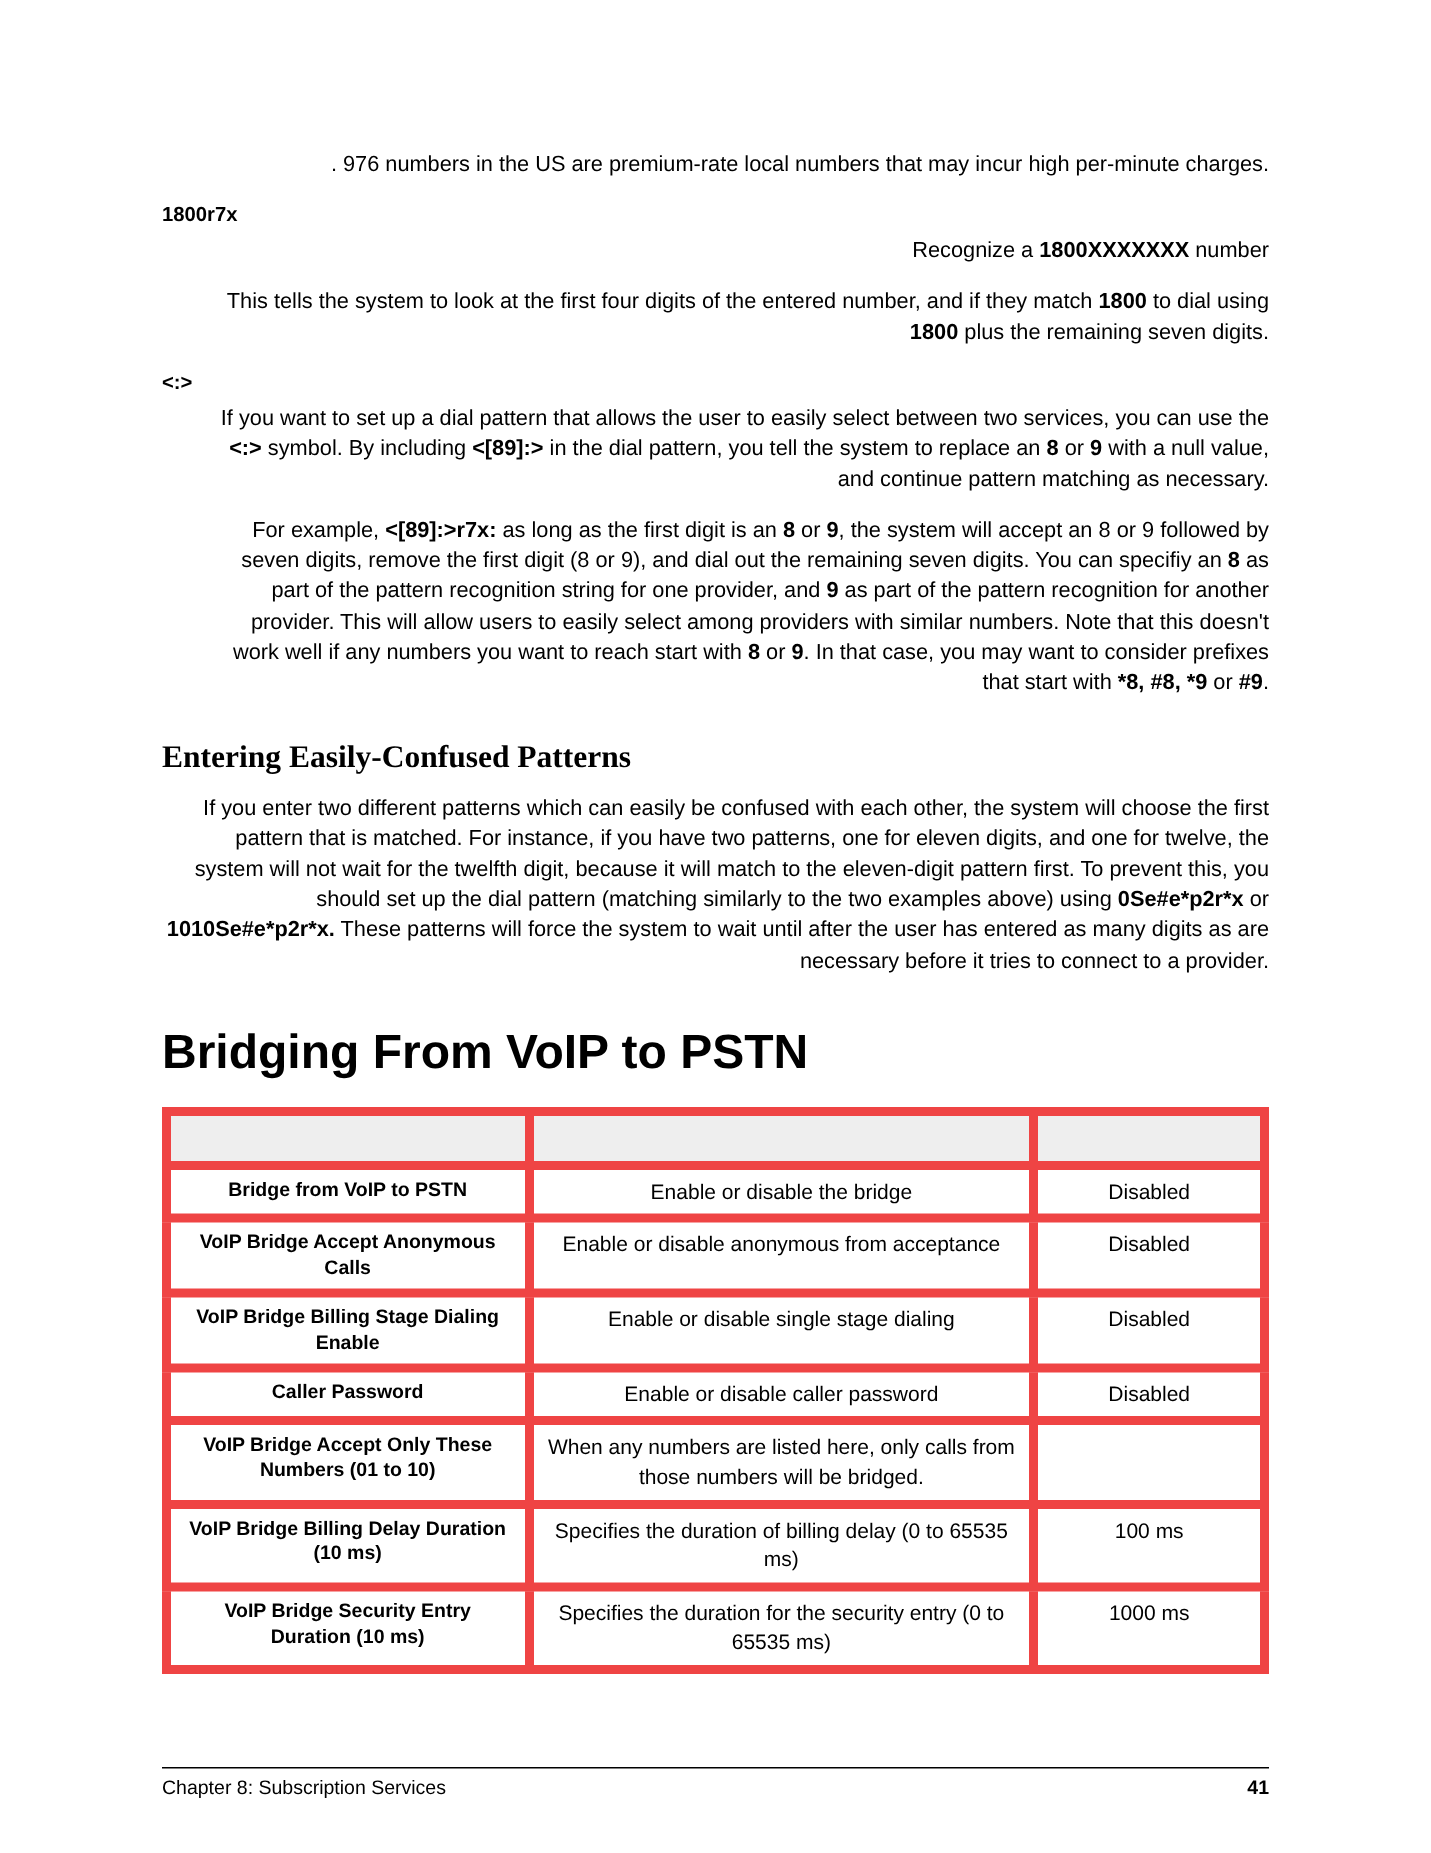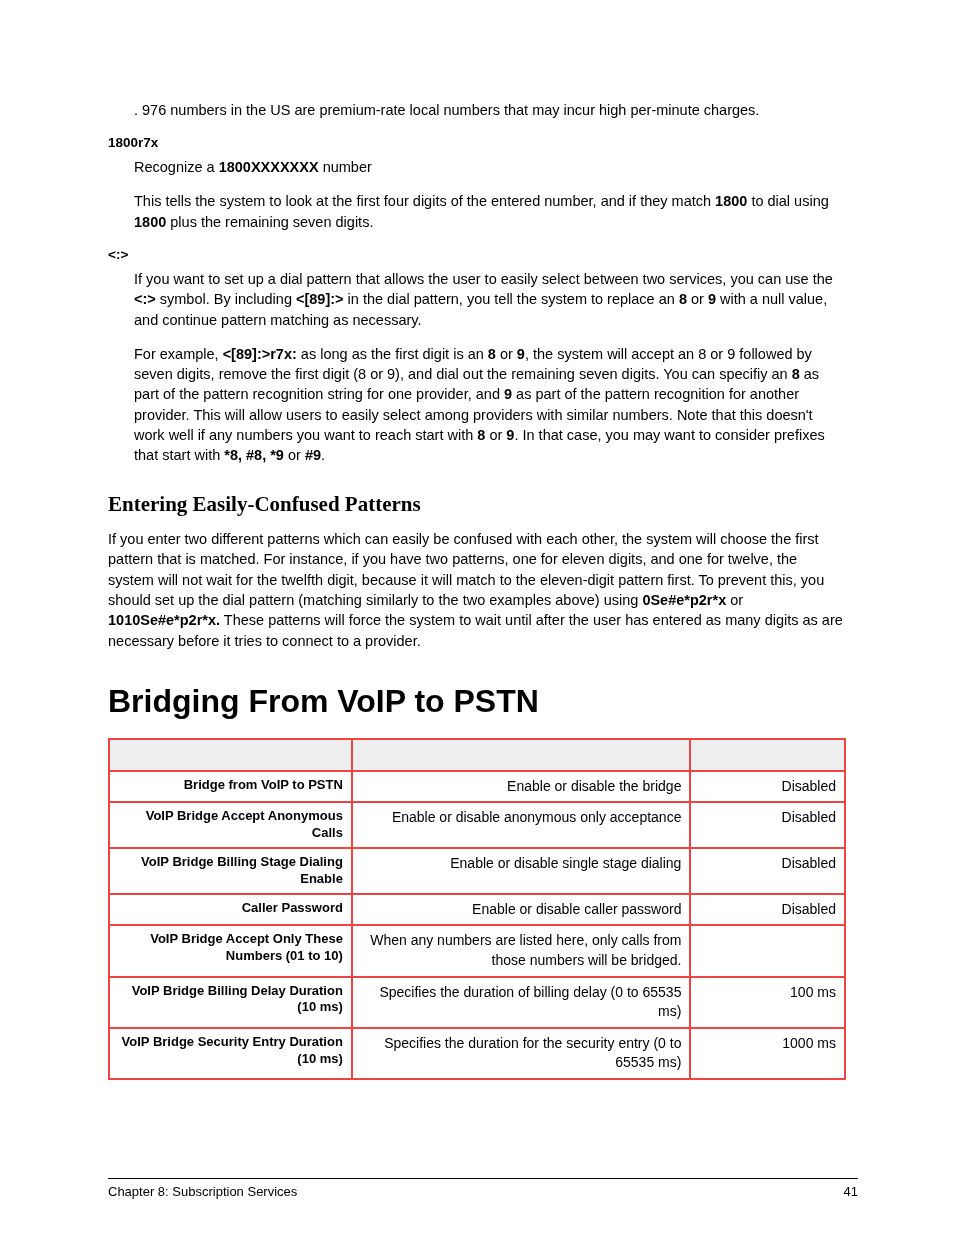--- a/index.html
+++ b/index.html
@@ -1,31 +1,31 @@
 <!DOCTYPE html>
 <html><head>
 <meta charset="utf-8">
 <style>
   html,body{margin:0;padding:0;background:#fff;color:#000;}
   body{font-family:Arial,Helvetica,sans-serif;font-size:14.5px;line-height:1.4;width:954px;min-height:1235px;position:relative;box-sizing:border-box;padding:100px 108px 60px 108px;}
-  .para{margin:0 0 14px 0;}
+  .para{margin:0 0 14px 0;text-align:right;}
   .indent{margin-left:26px;}
   .label{font-weight:bold;font-size:13.5px;margin:8px 0 4px 0;}
   h2{font-family:Liberation Serif, serif;font-weight:bold;font-size:21px;margin:24px 0 10px 0;}
   h1{font-family:"Trebuchet MS","Arial Black",Arial,sans-serif;font-weight:bold;font-size:32px;margin:28px 0 14px 0;}
   .b{font-weight:bold;}
   table{border-collapse:collapse;width:100%;table-layout:fixed;font-size:14px;}
   col.c1{width:33%;}
   col.c2{width:46%;}
   col.c3{width:21%;}
-  th,td{border:2px solid #ef4444;padding:5px 8px;vertical-align:top;text-align:right;}
+  th,td{border:6px solid #ef4444;padding:5px 8px;vertical-align:top;text-align:center;}
   thead th{background:#eee;height:20px;}
   td.name{font-weight:bold;font-size:13px;line-height:1.3;}
-  .footer{position:absolute;bottom:34px;left:108px;right:96px;font-size:13px;border-top:1px solid #000;padding-top:4px;}
-  .footer-right{float:right;}
+  .footer{position:absolute;bottom:34px;left:108px;right:108px;font-size:13px;border-top:1px solid #000;padding-top:4px;}
+  .footer-right{float:right;font-weight:bold;}
 </style>
 </head>
 <body>
 
 <p class="para indent">. 976 numbers in the US are premium-rate local numbers that may incur high per-minute charges.</p>
 
 <p class="label">1800r7x</p>
 <p class="para indent">
   <span>Recognize a </span><span class="b">1800XXXXXXX</span><span> number</span>
 </p>
@@ -62,21 +62,21 @@
     </tr>
   </thead>
   <tbody id="tbody">
       <tr>
         <td class="name">Bridge from VoIP to PSTN</td>
         <td>Enable or disable the bridge</td>
         <td>Disabled</td>
       </tr>
       <tr>
         <td class="name">VoIP Bridge Accept Anonymous Calls</td>
-        <td>Enable or disable anonymous only acceptance</td>
+        <td>Enable or disable anonymous from acceptance</td>
         <td>Disabled</td>
       </tr>
       <tr>
         <td class="name">VoIP Bridge Billing Stage Dialing Enable</td>
         <td>Enable or disable single stage dialing</td>
         <td>Disabled</td>
       </tr>
       <tr>
         <td class="name">Caller Password</td>
         <td>Enable or disable caller password</td>

